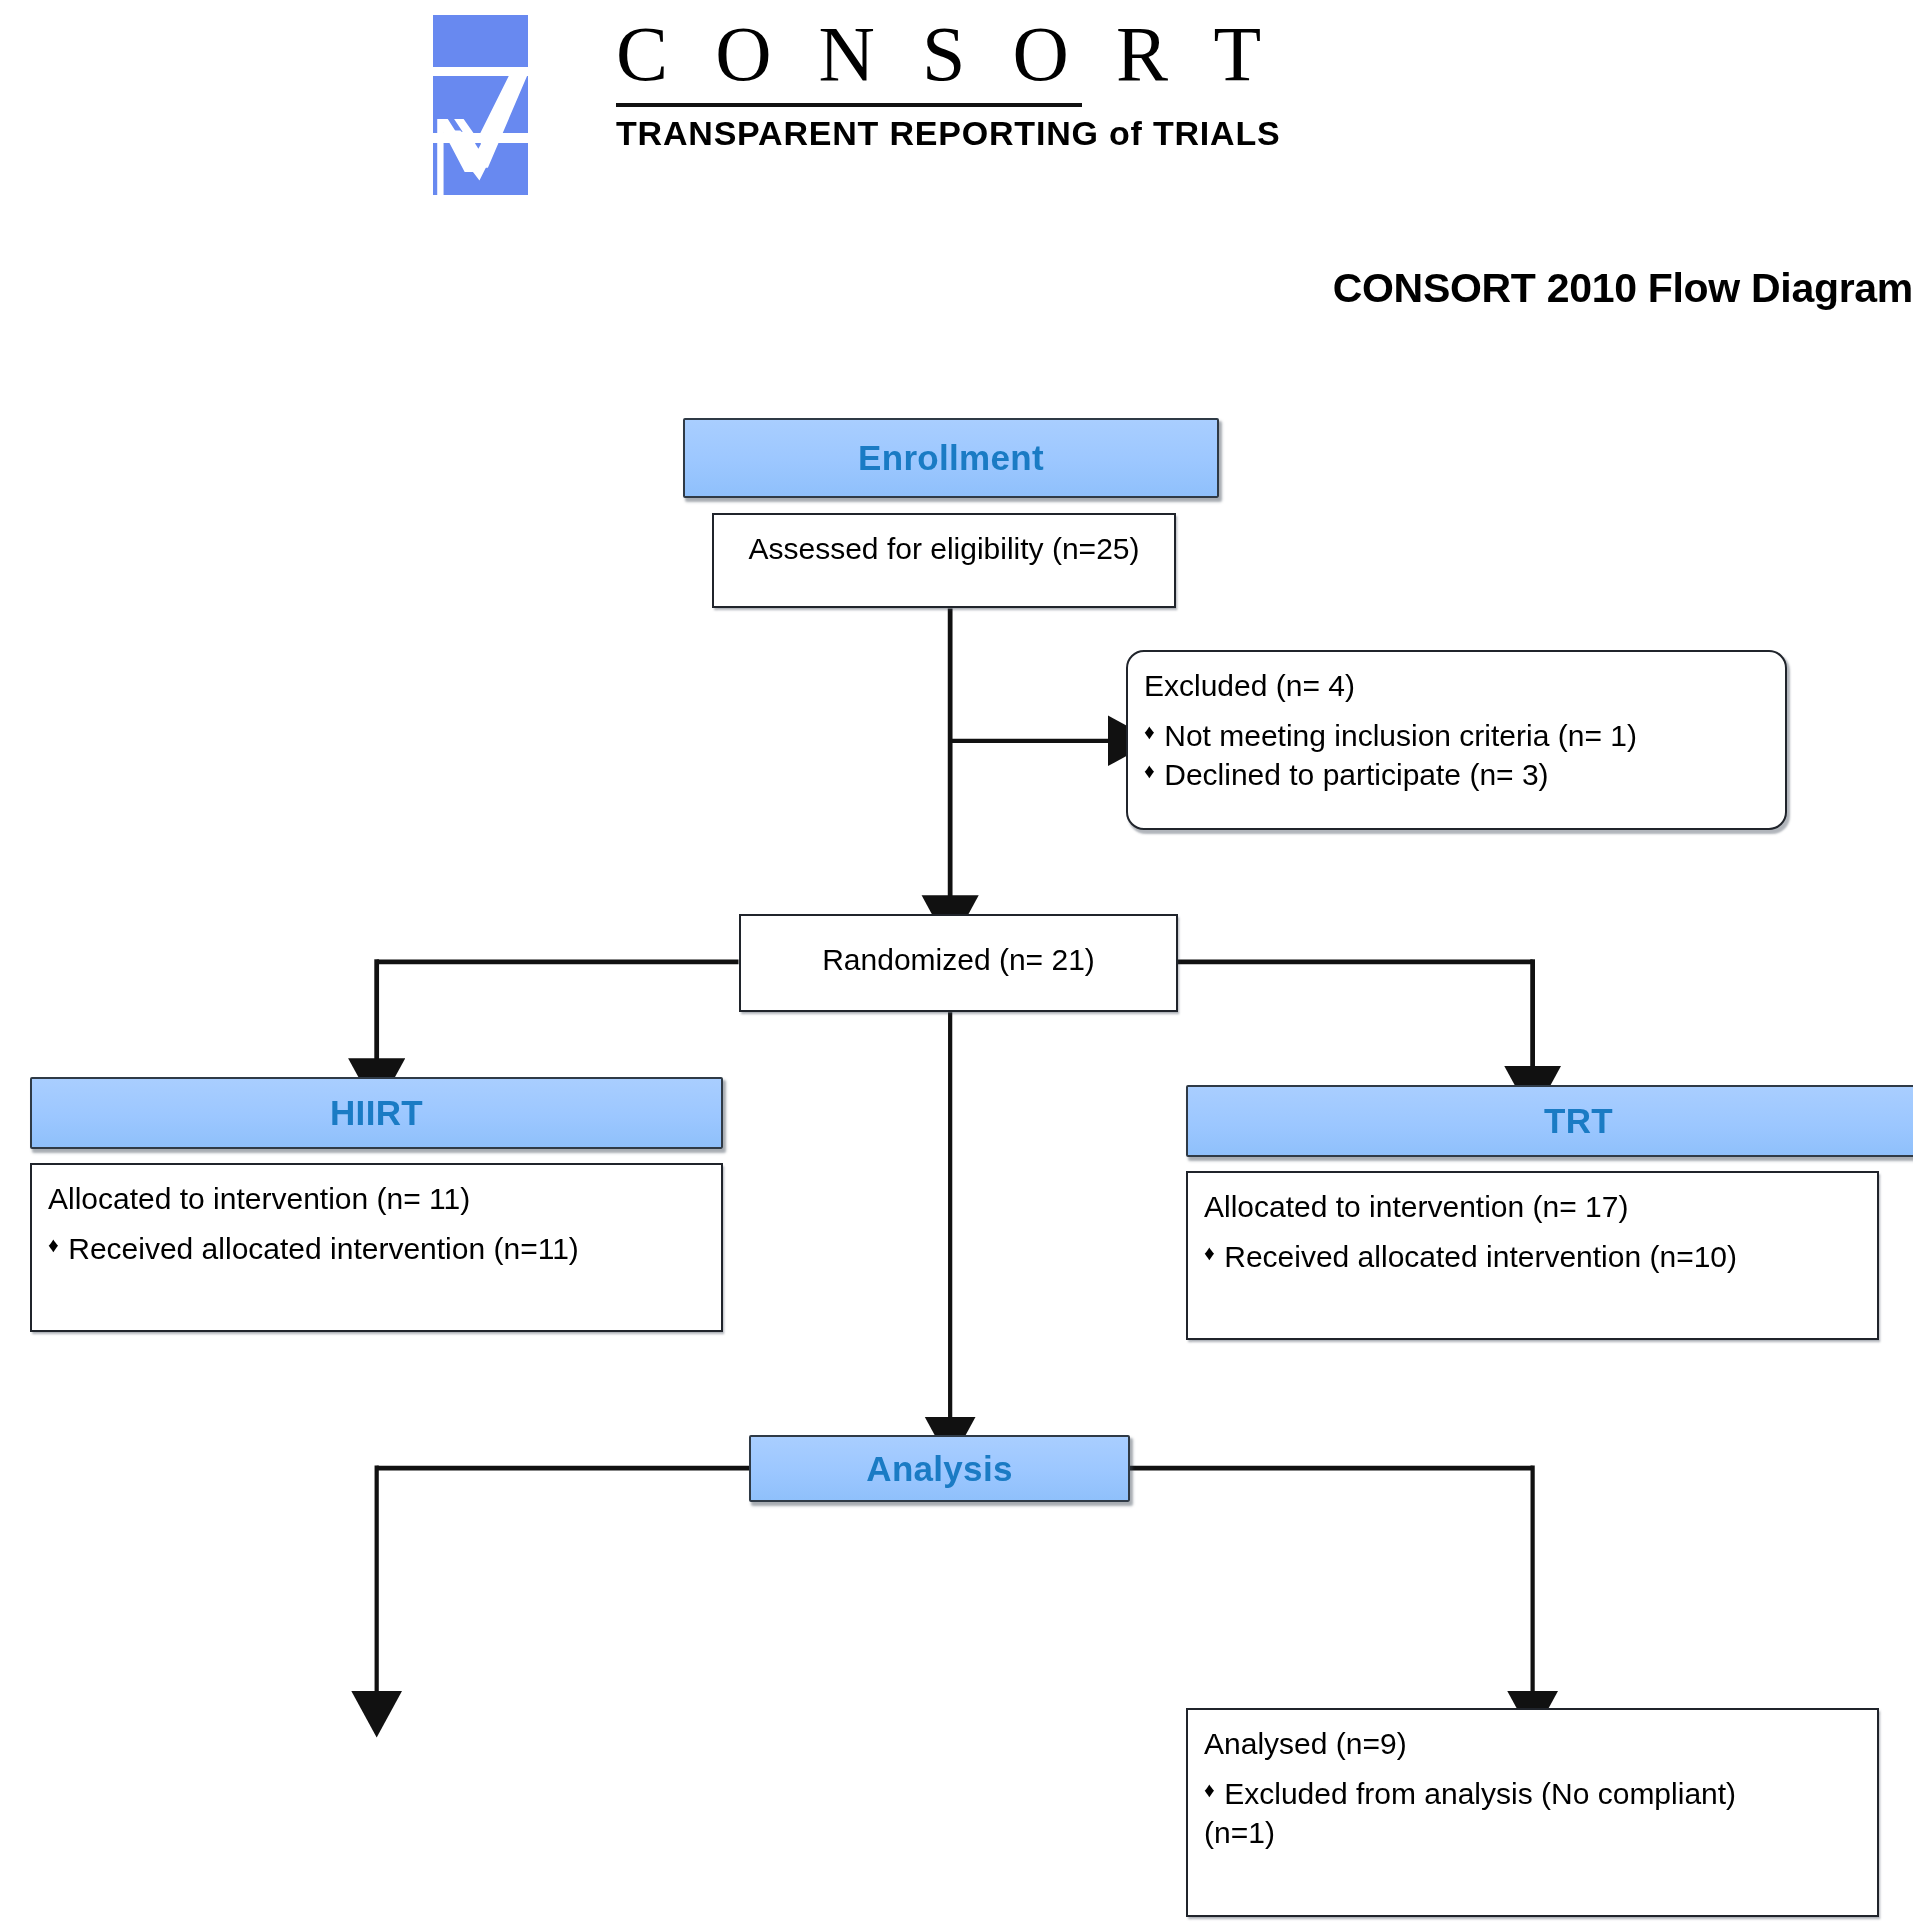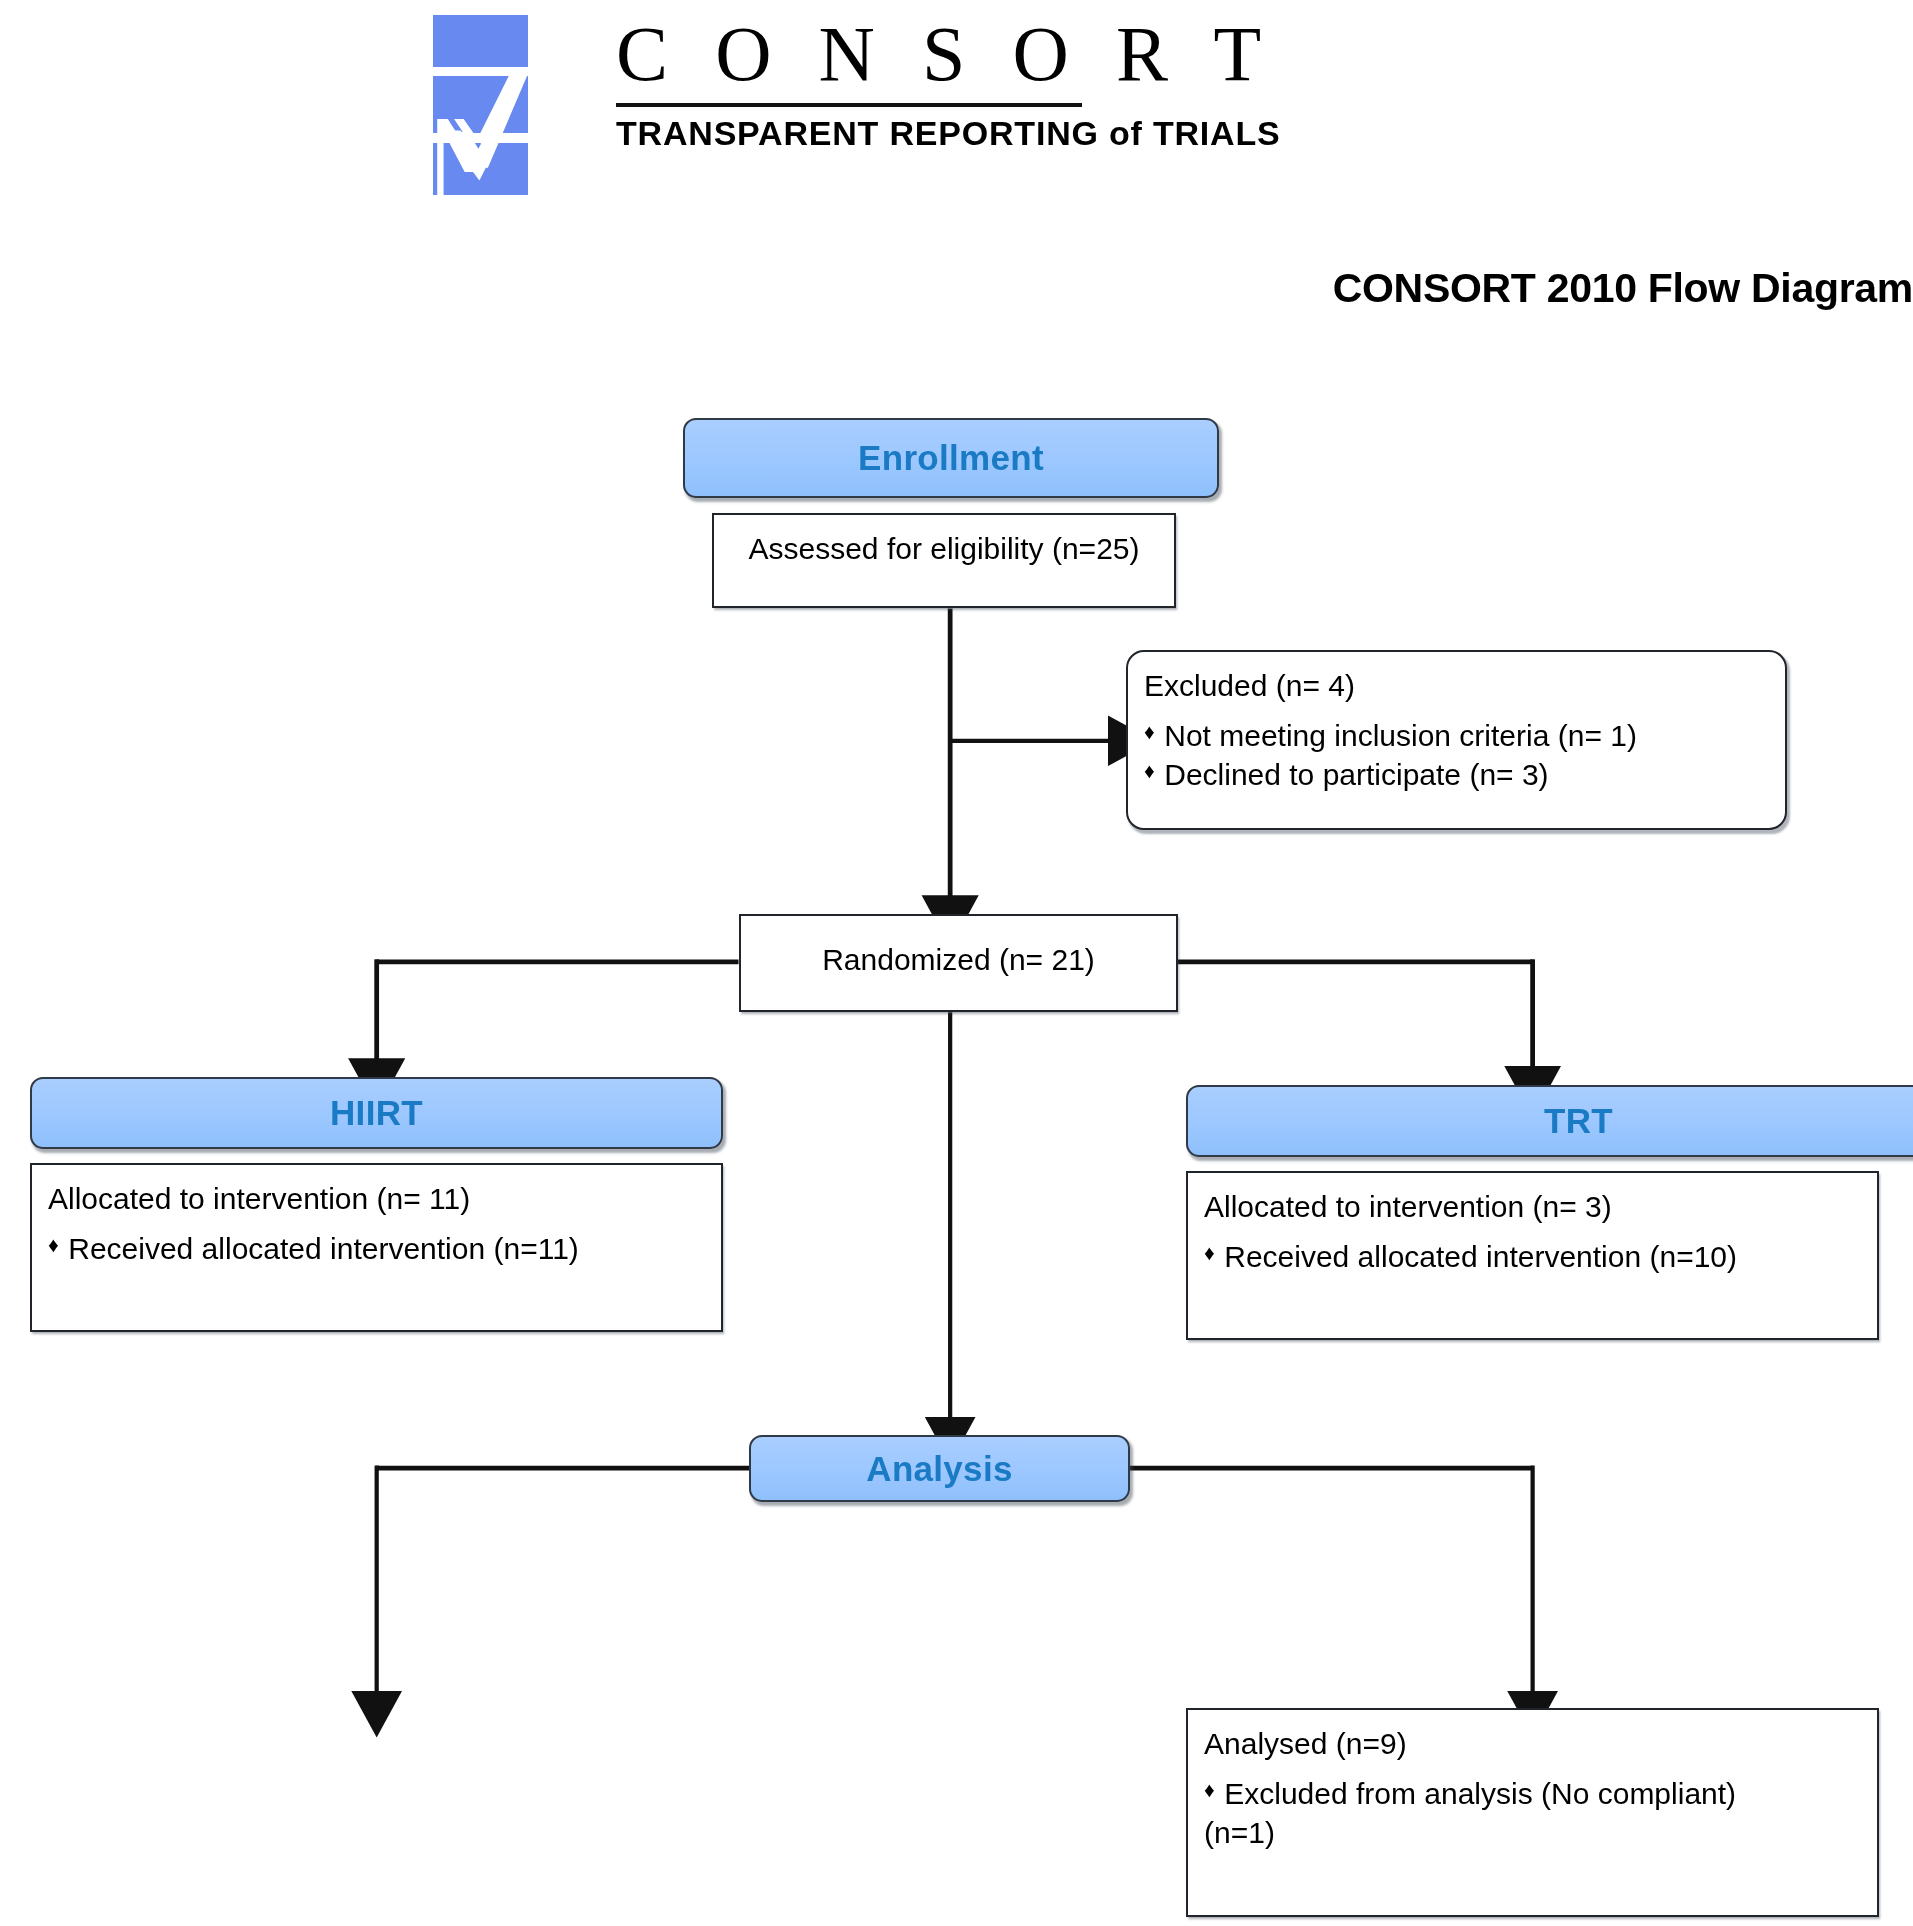--- a/index.html
+++ b/index.html
@@ -52,21 +52,21 @@
   }
 
   
   #wires{position:absolute;left:0;top:0;width:1913px;height:1926px;}
 
   
   .hdr{
     position:absolute;
     background:linear-gradient(180deg,#a9ceff 0%, #9cc7ff 55%, #8fc0fb 100%);
     border:2.1px solid #2f3a46;
-    border-radius:13px;
+    border-radius:2px;
     box-shadow:2.1px 3.7px 2.6px rgba(60,70,85,.45);
     display:flex;align-items:center;justify-content:center;
     color:#1a7bc4;
     font-weight:bold;
     font-size:35px;
     letter-spacing:0.3px;
     box-sizing:border-box;
   }
   .box{
     position:absolute;
@@ -198,21 +198,21 @@
     <div class="sp-sm"></div>
     <div class="bullet">
       <span class="dia">♦</span>
       <span class="btxt">Received allocated intervention (n=11)</span>
     </div>
   </div>
 
   <div class="hdr" id="hdr-trt">TRT</div>
 
   <div class="box" id="box-trt">
-    <div class="ln">Allocated to intervention (n= 3)</div>
+    <div class="ln">Allocated to intervention (n= 17)</div>
     <div class="sp-sm"></div>
     <div class="bullet">
       <span class="dia">♦</span>
       <span class="btxt">Received allocated intervention (n=10)</span>
     </div>
   </div>
 
   <div class="hdr" id="hdr-analysis">Analysis</div>
 
 

